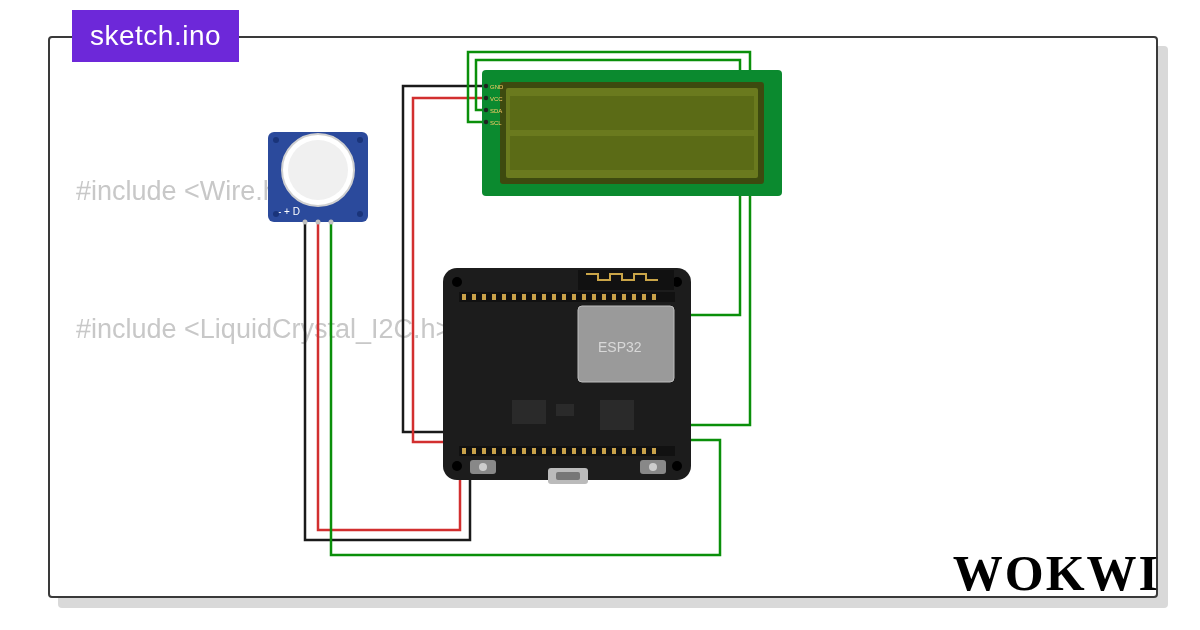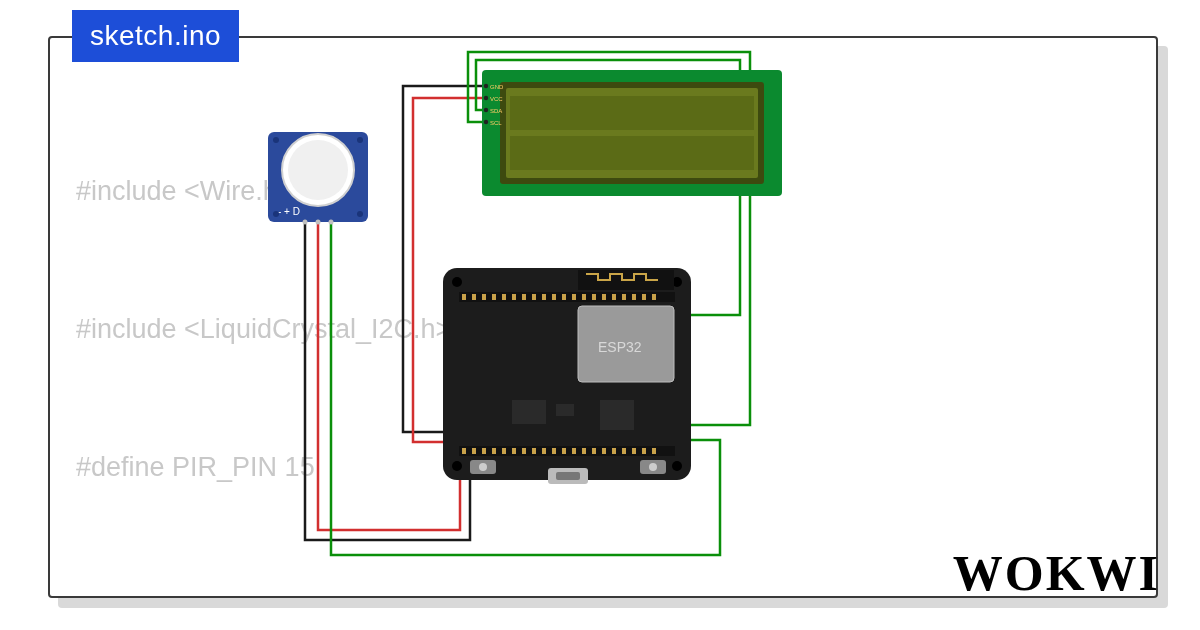--- a/index.html
+++ b/index.html
@@ -27,21 +27,21 @@
     width: 1110px;
     height: 562px;
     background: #ffffff;
     border: 2px solid #3a3a3a;
     border-radius: 4px;
   }
   .tab {
     position: absolute;
     left: 72px;
     top: 10px;
-    background: #1d4ed8;
+    background: #6d28d9;
     color: #ffffff;
     font-size: 28px;
     padding: 10px 18px 10px 18px;
     font-weight: 400;
     letter-spacing: 0.5px;
   }
   .code-area {
     position: absolute;
     left: 76px;
     top: 76px;
@@ -77,21 +77,20 @@
 <div class="shadow-box"></div>
 <div class="main-box"></div>
 
 <div class="tab">
   <span>sketch.ino</span>
 </div>
 
 <div class="code-area">
   <span class="code-line">#include &lt;Wire.h&gt;</span>
   <span class="code-line">#include &lt;LiquidCrystal_I2C.h&gt;</span>
-  <span class="code-line">#define PIR_PIN 15</span>
   
   
   
   
   
   
 </div>
 
 <svg class="diagram" viewBox="0 0 1200 630">
 

